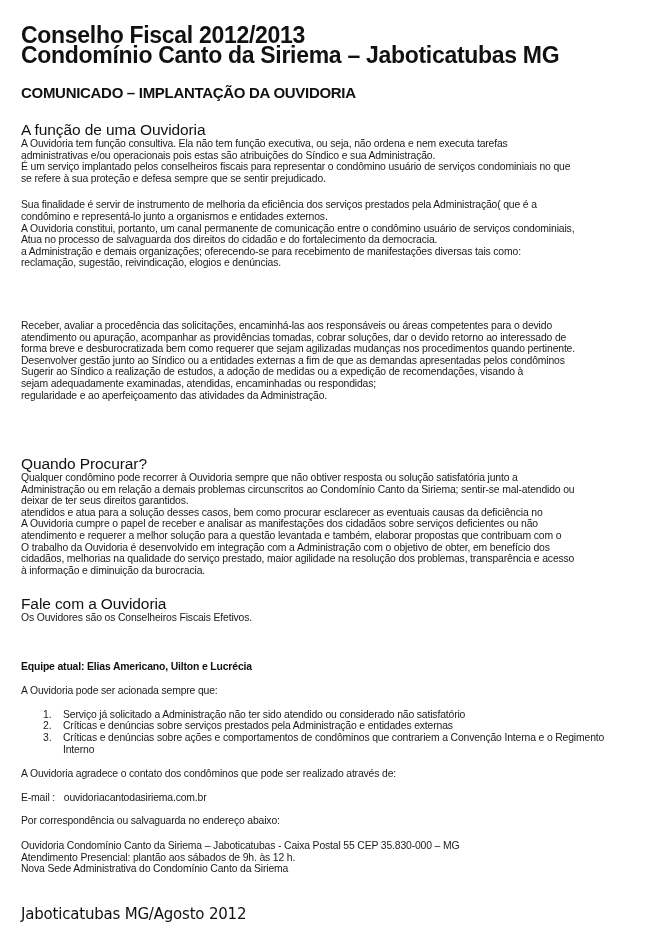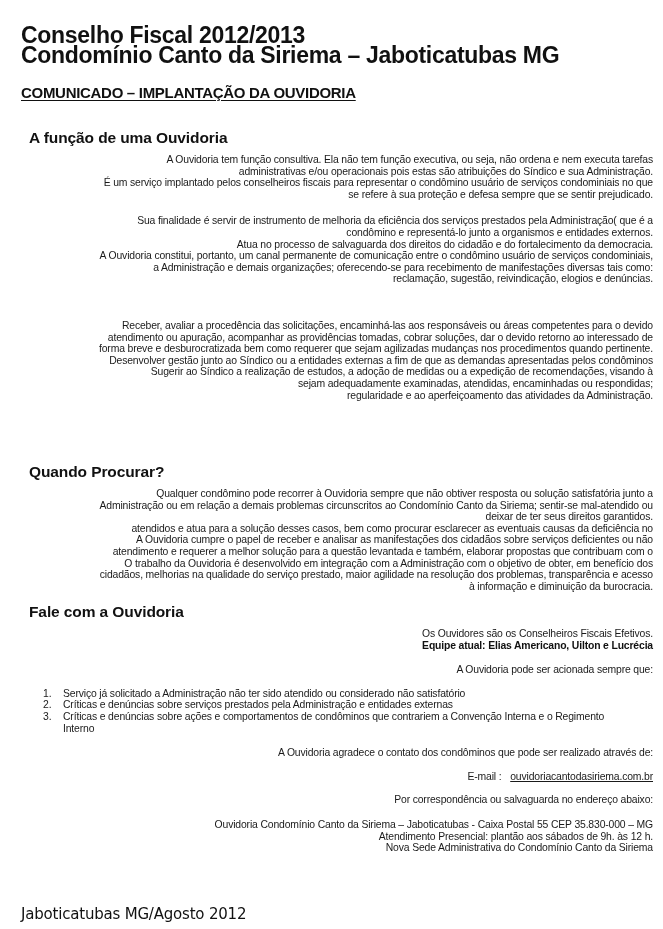--- a/index.html
+++ b/index.html
@@ -30,67 +30,64 @@
     }
     .title-block { position: absolute; top: 25px; left: 0; }
     .main-heading {
       position: absolute;
       top: 84px;
       left: 0;
       font-weight: bold;
       font-size: 15px;
       line-height: 18px;
       letter-spacing: -0.3px;
-      text-decoration: underline;
       text-underline-offset: 2px;
       margin: 0;
     }
     .section {
       position: absolute;
       left: 0;
       width: 632px;
     }
     .section h2 {
-      font-weight: bold;
+      font-weight: normal;
       font-size: 15.5px;
       line-height: 17px;
-      margin: 8px;
+      margin: 0;
       letter-spacing: -0.1px;
     }
     .p {
       font-size: 10.4px;
       line-height: 11.6px;
       margin: 0;
       letter-spacing: -0.15px;
       color: #1a1a1a;
-      text-align: right;
     }
     .gap { height: 11.6px; }
-    .bold { font-weight: bold; color: #111; }
+    .bold { font-weight: bold; color: #111; margin-top: 37px; }
     ol.items {
       margin: 0;
       padding: 0;
       list-style: none;
     }
     ol.items li {
       position: relative;
       padding-left: 42px;
       font-size: 10.4px;
       line-height: 11.6px;
       letter-spacing: -0.15px;
       color: #1a1a1a;
     }
     ol.items li .num {
       position: absolute;
       left: 22px;
       top: 0;
     }
     .email-link {
       color: #1a1a1a;
-      text-decoration: underline;
       padding-left: 6px;
     }
     .footer-date {
       position: absolute;
       left: 0;
       top: 893px;
       font-family: "DejaVu Sans", sans-serif;
       font-size: 15px;
       line-height: 12px;
       letter-spacing: -0.2px;
@@ -111,22 +108,22 @@
 
   <div class="section" style="top:121px;">
     <h2>A função de uma Ouvidoria</h2>
     <p class="p">A Ouvidoria tem função consultiva. Ela não tem função executiva, ou seja, não ordena e nem executa tarefas</p>
     <p class="p">administrativas e/ou operacionais pois estas são atribuições do Síndico e sua Administração.</p>
     <p class="p">É um serviço implantado pelos conselheiros fiscais para representar o condômino usuário de serviços condominiais no que</p>
     <p class="p">se refere à sua proteção e defesa sempre que se sentir prejudicado.</p>
     <div class="gap" style="height:15px;"></div>
     <p class="p">Sua finalidade é servir de instrumento de melhoria da eficiência dos serviços prestados pela Administração( que é a</p>
     <p class="p">condômino e representá-lo junto a organismos e entidades externos.</p>
+    <p class="p">A Ouvidoria constitui, portanto, um canal permanente de comunicação entre o condômino usuário de serviços condominiais,</p>
     <p class="p">Atua no processo de salvaguarda dos direitos do cidadão e do fortalecimento da democracia.</p>
-    <p class="p">A Ouvidoria constitui, portanto, um canal permanente de comunicação entre o condômino usuário de serviços condominiais,</p>
     <p class="p">a Administração  e demais organizações; oferecendo-se para recebimento de manifestações diversas tais como:</p>
     <p class="p">reclamação, sugestão, reivindicação, elogios e denúncias.</p>
   </div>
 
   <div class="section" style="top:320px;">
     <p class="p">Receber, avaliar a procedência das solicitações, encaminhá-las aos responsáveis ou áreas competentes para o devido</p>
     <p class="p">atendimento ou apuração, acompanhar as providências tomadas, cobrar soluções, dar o devido retorno ao interessado de</p>
     <p class="p">forma breve e desburocratizada bem como requerer que sejam agilizadas mudanças nos procedimentos quando pertinente.</p>
     <p class="p">Desenvolver gestão junto ao Síndico ou a entidades externas a fim de que as demandas apresentadas pelos condôminos</p>
     <p class="p">Sugerir ao Síndico a realização de estudos, a adoção de medidas ou a expedição de recomendações, visando à</p>

